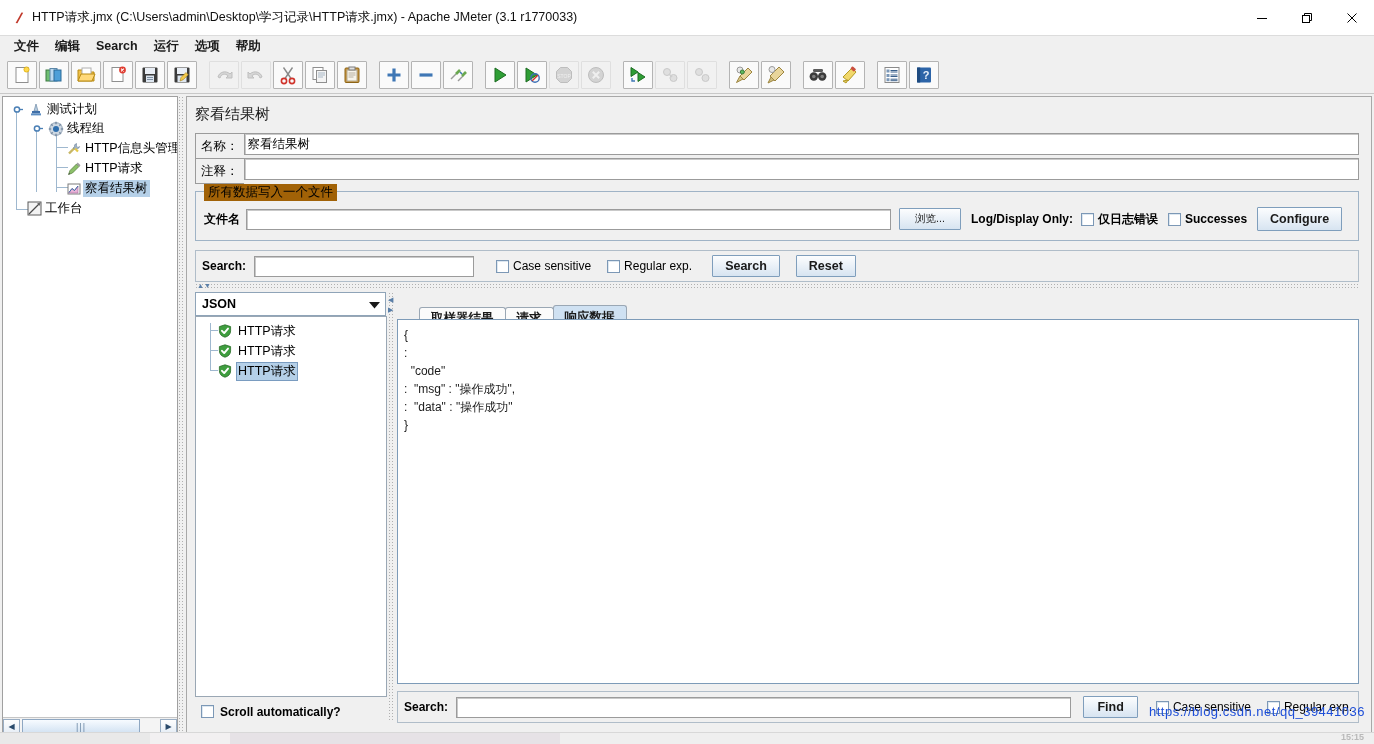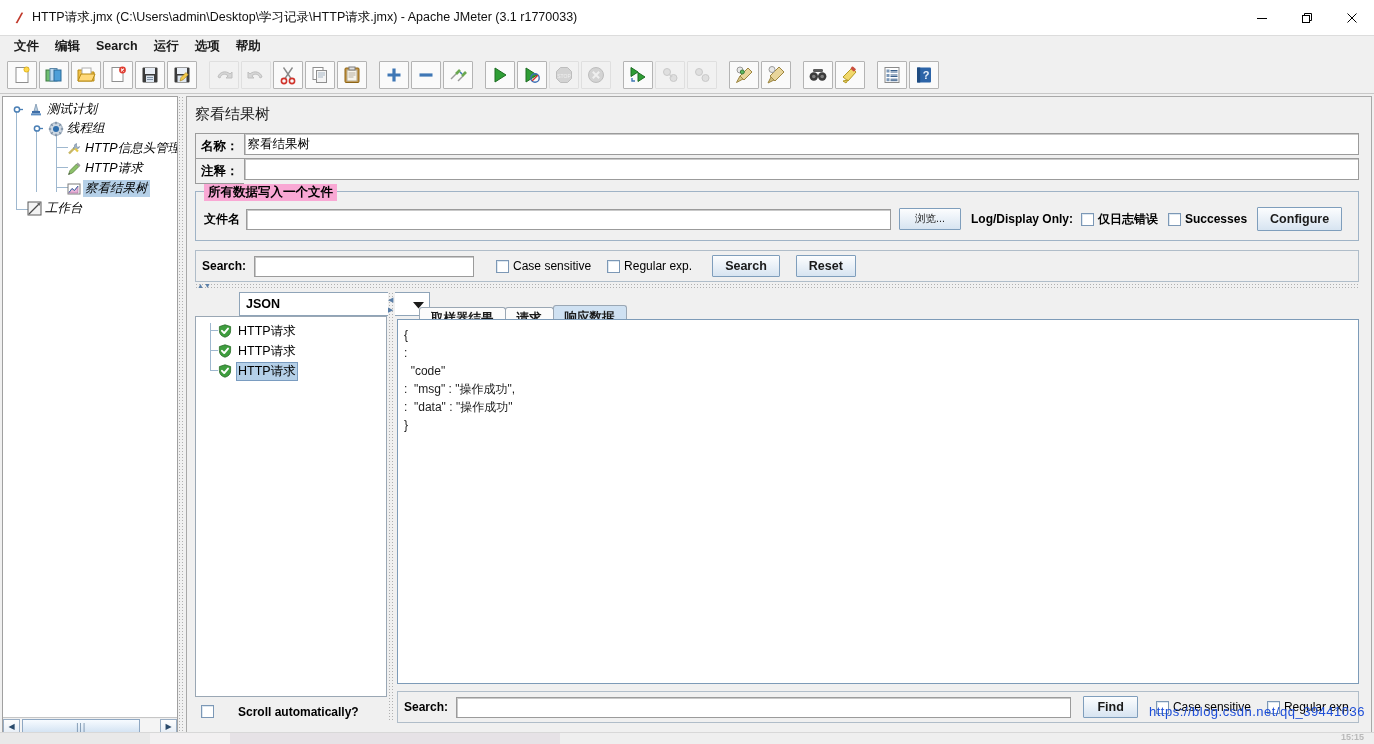--- a/index.html
+++ b/index.html
@@ -73,21 +73,21 @@
     border: 1px solid #9a9a9a; background: #fff; padding: 1px 5px;
     font-size: 12px; font-family: "Liberation Sans", sans-serif; color:#000;
     box-shadow: inset 1px 1px 0 #d8d8d8;
   }
   .warncount { font-size: 12px; font-weight: bold; }
   .ratio { font-size: 12px; font-weight: bold; }
 
   
   .treepanel {
     position: absolute; left: 2px; top: 96px; width: 176px; height: 640px;
-    background: #4c1d95; border: 1px solid #a0a0a0; font-style: italic;
+    background: #4c1d95; border: 1px solid #a0a0a0;
   }
   .treearea { position:absolute; left:0; top:0; right:0; bottom:18px; overflow:hidden; background:#fff; }
   .tnode { position: absolute; display: flex; align-items: center; height: 19px; white-space: nowrap; }
   .tnode .tlabel { font-size: 12.5px; color: #000; padding: 0 2px; }
   .tnode .tlabel.sel { background: #b5d0e8; }
   .tnode .ticon { width: 18px; height: 18px; display:flex; align-items:center; justify-content:center; }
   .tree-hscroll {
     position: absolute; left: 0; bottom: 0; width: 100%; height: 18px;
     background: #f0f0f0; border-top: 1px solid #c6c6c6; display: flex; align-items: center;
   }
@@ -116,35 +116,35 @@
     position: absolute; left: 186px; top: 96px; width: 1186px; height: 640px;
     background: #f0f0f0; border: 1px solid #a8a8a8;
   }
   .panel-title {
     position: absolute; left: 8px; top: 8px; font-size: 15px; color: #1a1a1a;
   }
   
   .fieldrow { position: absolute; left: 8px; height: 22px; display: flex; align-items: stretch; }
   .fieldlabel {
     min-width: 48px; background: #f0f0f0; border: 1px solid #9b9b9b; border-right: none;
-    display: flex; align-items: center; padding: 12px 5px; font-size: 12.5px; font-weight: bold; color: #000;
+    display: flex; align-items: center; padding: 12px 5px; font-size: 12.5px; font-weight: normal; color: #000;
   }
   .fieldinput {
     flex: 1; background: #fff; border: 1px solid #9b9b9b;
     display: flex; align-items: center; padding: 0 3px; font-size: 12.5px; color: #000;
     box-shadow: inset 1px 1px 0 #c9c9c9;
   }
 
   
   .groupbox {
     position: absolute; left: 8px; border: 1px solid #9fb3c6; background: #f0f0f0;
   }
   .grouptitle {
-    position: absolute; left: 8px; top: -8px; background: #f9a8d4; padding: 0 4px;
-    font-size: 12.5px; font-weight: bold; color: #000;
+    position: absolute; left: 8px; top: -8px; background: #a16207; padding: 0 4px;
+    font-size: 12.5px; font-weight: normal; color: #000;
   }
 
   .search-strip {
     position: absolute; border: 1px solid #b0bdc9; background: #f0f0f0;
     display: flex; align-items: center; padding: 0 6px; gap: 8px;
   }
   .lbl { font-size: 12px; font-weight: bold; color: #000; white-space: nowrap; }
   .lbl.normal { font-weight: normal; }
   .txtinput {
     background: #fff; border: 1px solid #9b9b9b; height: 21px;
@@ -182,21 +182,21 @@
   }
   .combo .ctext { font-size: 12.5px; font-weight: bold; color: #000; }
   .combo .carrow {
     width: 17px; height: 20px; display: flex; align-items: center; justify-content: center;
   }
   .resitems { position: absolute; left: 0; right: 0; top: 0; bottom: 0; padding-top: 4px; }
   .resitem { display: flex; align-items: center; height: 20px; padding-left: 14px; position: relative; }
   .resitem .rl { font-size: 12.5px; color: #000; padding: 0 2px; }
   .resitem .rl.sel { background: #b5d0e8; border: 1px solid #7a9cc0; padding: 0 1px; }
   .scrollauto {
-    position: absolute; display: flex; align-items: flex-start; gap: 24px;
+    position: absolute; display: flex; align-items: flex-start; gap: 6px;
   }
 
   
   .vsplit2 {
     position: absolute; width: 7px; background: #f0f0f0;
     background-image: radial-gradient(#b0b0b0 1px, transparent 1px);
     background-size: 3px 3px;
   }
   .vsplit2 .arrows { position:absolute; left:0px; top:4px; font-size:7px; color:#5a7fa8; }
 
@@ -671,21 +671,21 @@
         <span class="lbl normal">Regular exp.</span>
       </div>
       <div class="btn" style="margin-left:12px;">Search</div>
       <div class="btn" style="margin-left:8px;">Reset</div>
     </div>
 
     <div class="hsplit" style="left:8px; top:186px; width:1164px;">
       <div class="arrows">▲▼</div>
     </div>
 
-    <div class="combo" style="left:8px; top:195px; width:191px;margin-left:44px;">
+    <div class="combo" style="left:8px; top:195px; width:191px;">
       <span class="ctext">JSON</span>
       <span class="carrow">
         <svg width="13" height="9" viewBox="0 0 13 9">
             <polygon points="1,2 12,2 6.5,8.5" fill="#1a1a1a"></polygon>
           </svg>
       </span>
     </div>
 
     <div class="reslist" style="left:8px; top:219px; width:192px; height:381px;">
       <div class="resitems">

